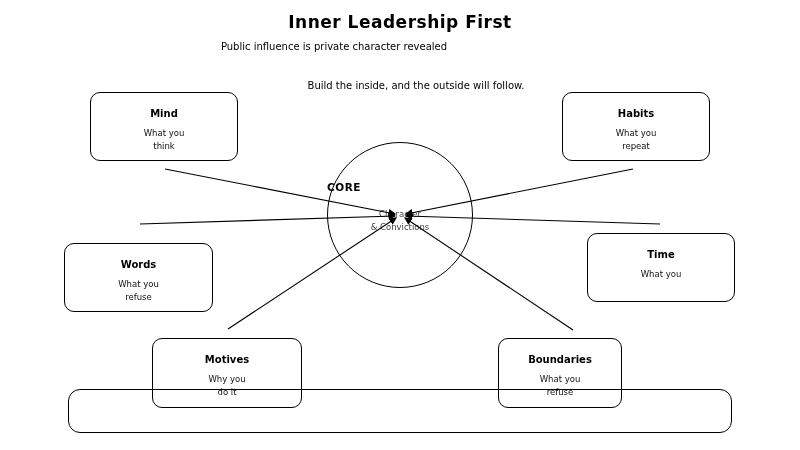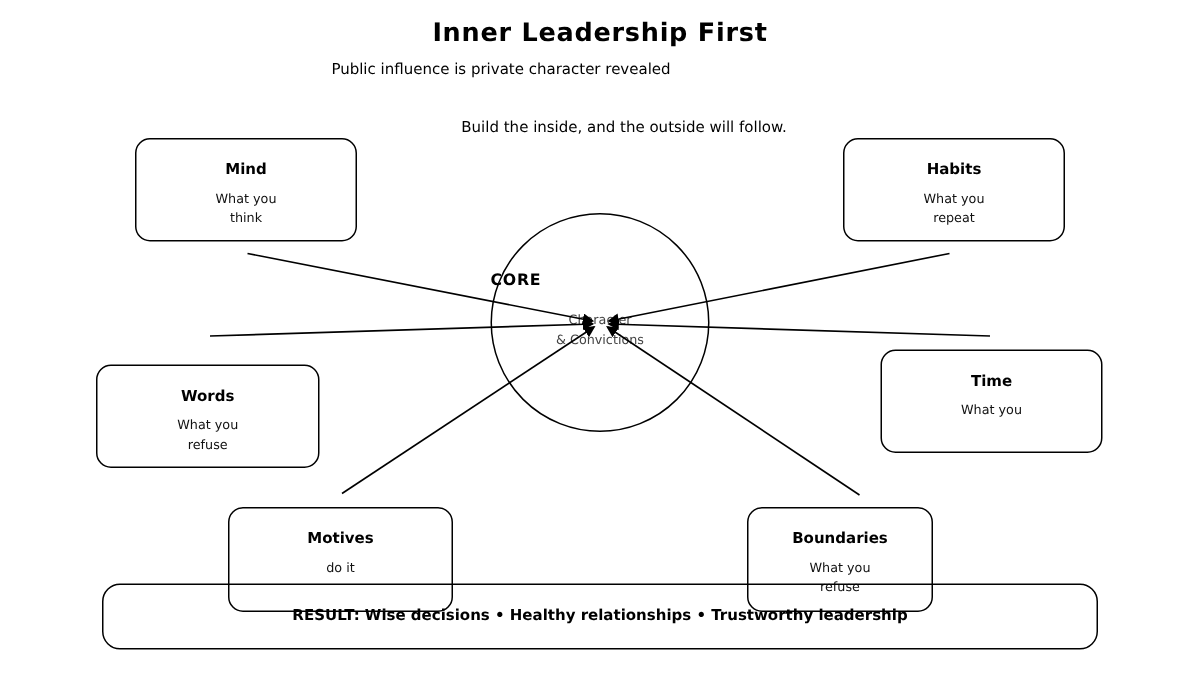--- a/index.html
+++ b/index.html
@@ -151,34 +151,34 @@
   <div class="node node-time">
     <div class="node-title">Time</div>
     <div class="node-caption">
       <div>What you</div>
     </div>
   </div>
 
   <div class="node node-motives">
     <div class="node-title">Motives</div>
     <div class="node-caption">
+      <div>Why you</div>
       <div>do it</div>
     </div>
   </div>
 
   <div class="node node-boundaries">
     <div class="node-title">Boundaries</div>
     <div class="node-caption">
       <div>What you</div>
       <div>refuse</div>
     </div>
   </div>
 
   <div class="result-box"></div>
-  <div class="result-label">RESULT: Wise decisions • Healthy relationships • Trustworthy leadership</div>
 
   <svg class="arrow-layer" width="800" height="450" viewBox="0 0 800 450" xmlns="http://www.w3.org/2000/svg">
     <defs>
       <marker id="arrowhead" viewBox="0 0 10 10" refX="8.5" refY="5" markerWidth="7" markerHeight="7" orient="auto-start-reverse">
         <path d="M 0 0 L 10 5 L 0 10 z" fill="#000000"></path>
       </marker>
     </defs>
     <line x1="165" y1="169" x2="395" y2="214" stroke="#000" stroke-width="1.1" marker-end="url(#arrowhead)"></line>
     <line x1="140" y1="224" x2="395" y2="216" stroke="#000" stroke-width="1.1" marker-end="url(#arrowhead)"></line>
     <line x1="228" y1="329" x2="396" y2="218" stroke="#000" stroke-width="1.1" marker-end="url(#arrowhead)"></line>

